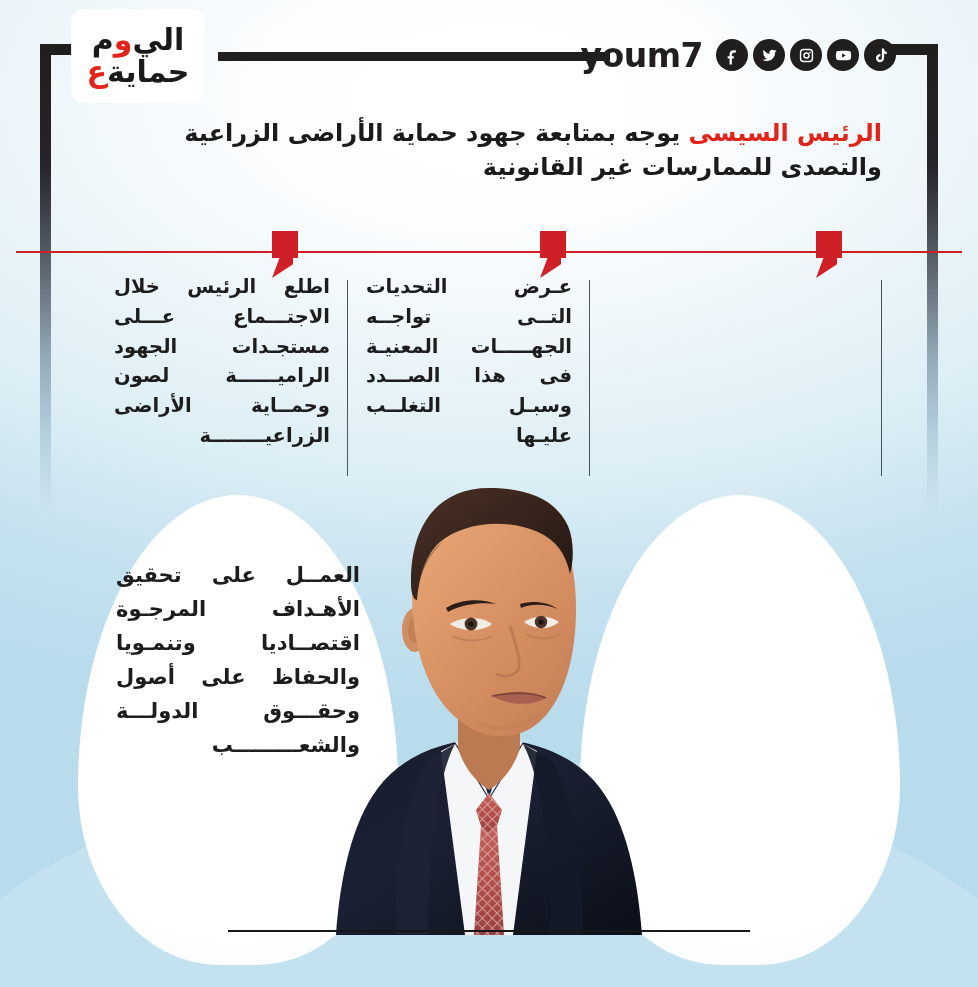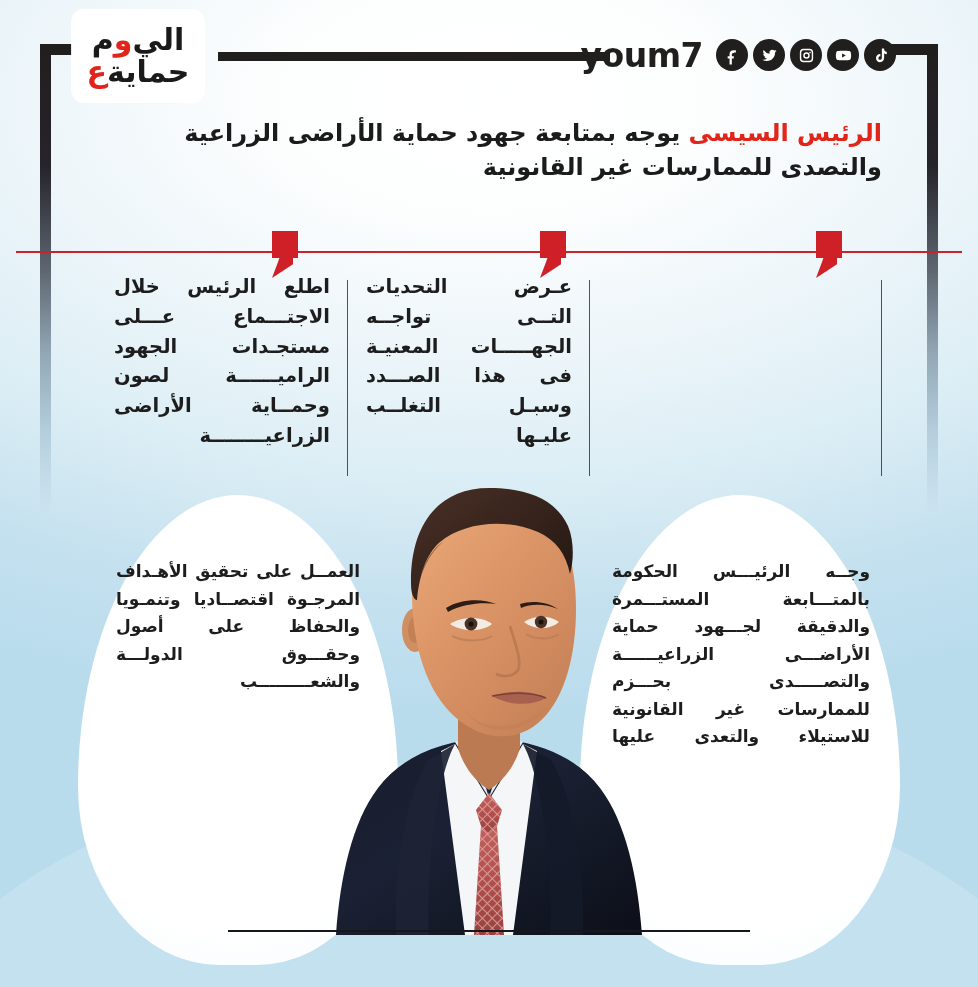--- a/index.html
+++ b/index.html
@@ -124,21 +124,21 @@
   }
   #oval-right{
     right:78px;top:495px;width:320px;height:470px;
     border-radius:50% 50% 44% 44% / 62% 62% 38% 38%;
     background:radial-gradient(120% 100% at 50% 30%,#ffffff 62%,#f4fafd 84%,#e9f4f9 100%);
   }
 
   .bottom-text{
     position:absolute;direction:rtl;text-align:justify;text-align-last:justify;
     font-family:"DejaVu Sans","Liberation Sans",sans-serif;
-    font-weight:700;font-size:17px;line-height:1.62;color:#1d1d1d;z-index:5;
+    font-weight:700;font-size:21px;line-height:1.62;color:#1d1d1d;z-index:5;
   }
   #bottom-left-text{left:116px;top:558px;width:244px;}
   #bottom-right-text{right:108px;top:558px;width:258px;}
 
   
   #portrait{
     position:absolute;left:50%;transform:translateX(-50%);
     top:448px;width:330px;height:495px;z-index:4;
   }
   #portrait svg{display:block;width:330px;height:495px;}
@@ -321,19 +321,16 @@
         <path d="M168 248 C186 244 208 244 222 250" stroke="#7d4236" stroke-width="1.6" fill="none"></path>
 
         <path d="M140 262 C158 284 196 284 224 258 C206 286 160 292 140 262 Z" fill="#bf7f55" opacity=".45"></path>
       </g>
     </svg>
   </div>
 
   <div class="bottom-text" id="bottom-left-text">
     <span>العمــل على تحقيق الأهـداف المرجـوة اقتصــاديا وتنمـويا والحفاظ على أصول وحقـــوق الدولـــة والشعـــــــــب</span>
   </div>
-  <div class="bottom-text" id="bottom-right-text">
-    <span>وجــه الرئيـــس الحكومة بالمتـــابعة المستـــمرة والدقيقة لجـــهود حماية الأراضـــى الزراعيــــــة والتصـــــدى بحـــزم للممارسات غير القانونية للاستيلاء والتعدى عليها</span>
-  </div>
 
   <div id="baseline"></div>
 
 </div>
 
 </body></html>

